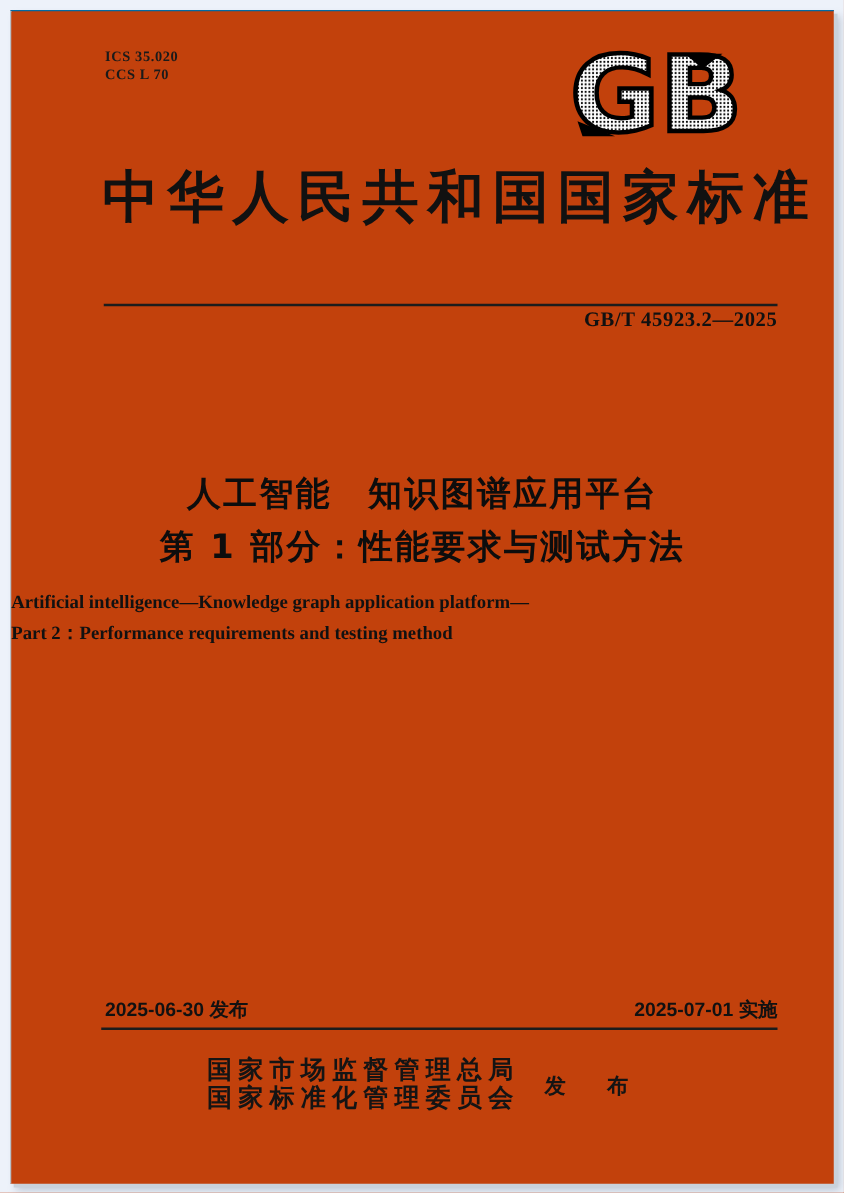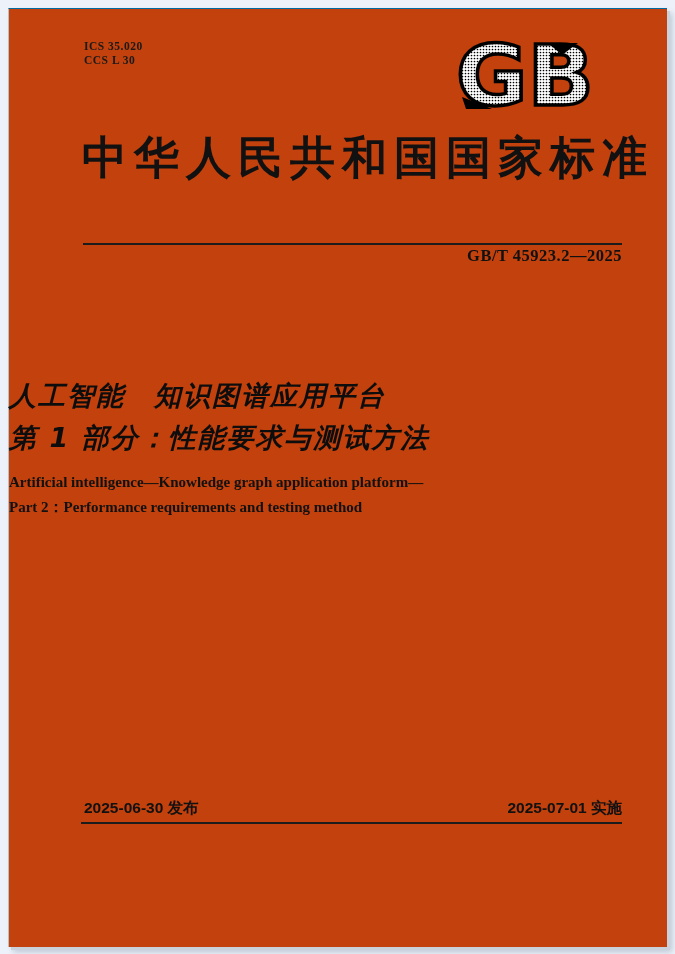--- a/index.html
+++ b/index.html
@@ -70,28 +70,27 @@
     height: 2px;
     background: #1c1c1c;
   }
   .rule-top { top: 234px; }
   .rule-bottom { top: 813px; left: 72px; }
   .title-cn {
     position: absolute;
     left: 0;
     top: 366px;
     width: 100%;
-    text-align: left;
+    text-align: center;
     font-family: "DejaVu Sans", "Liberation Sans", sans-serif;
     font-weight: bold;
     font-size: 27px;
     line-height: 42px;
     letter-spacing: 2px;
     color: #0d0d0d;
-    font-style: italic;
   }
   .title-en {
     position: absolute;
     left: 0;
     top: 461px;
     width: 100%;
     text-align: left;
     font-family: "Liberation Serif", serif;
     font-weight: bold;
     font-size: 15px;
@@ -138,21 +137,21 @@
     white-space: nowrap;
   }
 </style>
 </head>
 <body>
 
 <div class="page">
 
   <div class="codes">
     <div>ICS 35.020</div>
-    <div>CCS L 30</div>
+    <div>CCS L 70</div>
   </div>
 
   <div class="gb-logo">
     <svg width="147" height="74" viewBox="0 0 147 74" xmlns="http://www.w3.org/2000/svg">
       <defs>
         <pattern id="halftone" width="3" height="3" patternUnits="userSpaceOnUse">
           <rect width="3" height="3" fill="#ffffff"></rect>
           <circle cx="1.5" cy="1.5" r="0.85" fill="#000000"></circle>
         </pattern>
       </defs>
@@ -178,14 +177,21 @@
     <div>Part 2：Performance requirements and testing method</div>
   </div>
 
   <div class="dates-row">
     <span>2025-06-30 发布</span>
     <span>2025-07-01 实施</span>
   </div>
 
   <div class="rule rule-bottom"></div>
 
+  <div class="publisher">
+    <div class="publisher-lines">
+      <div>国家市场监督管理总局</div>
+      <div>国家标准化管理委员会</div>
+    </div>
+    <div class="publisher-action">发　布</div>
+  </div>
 
 </div>
 
 </body></html>

